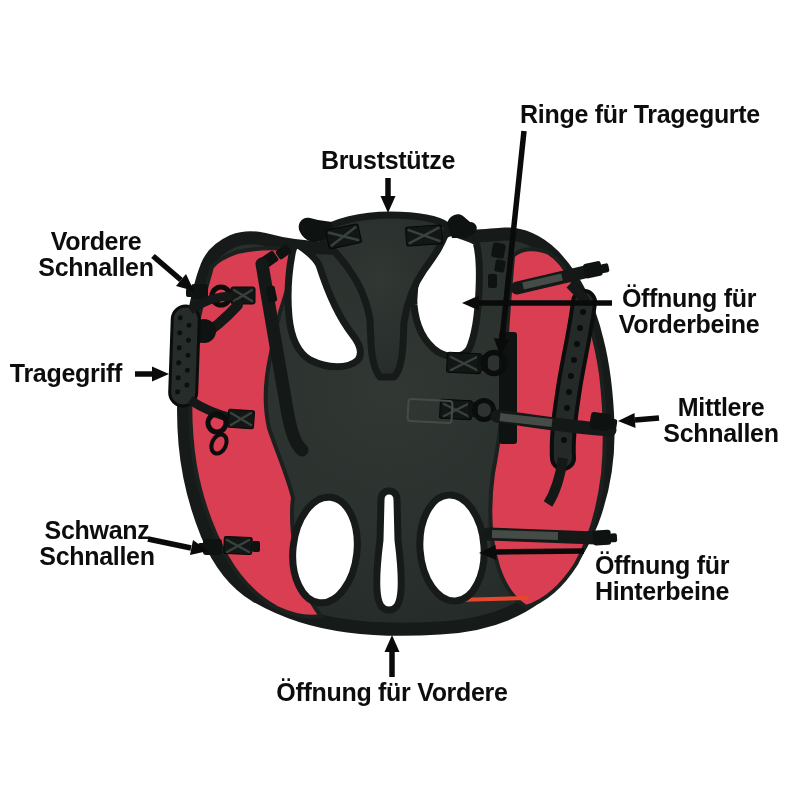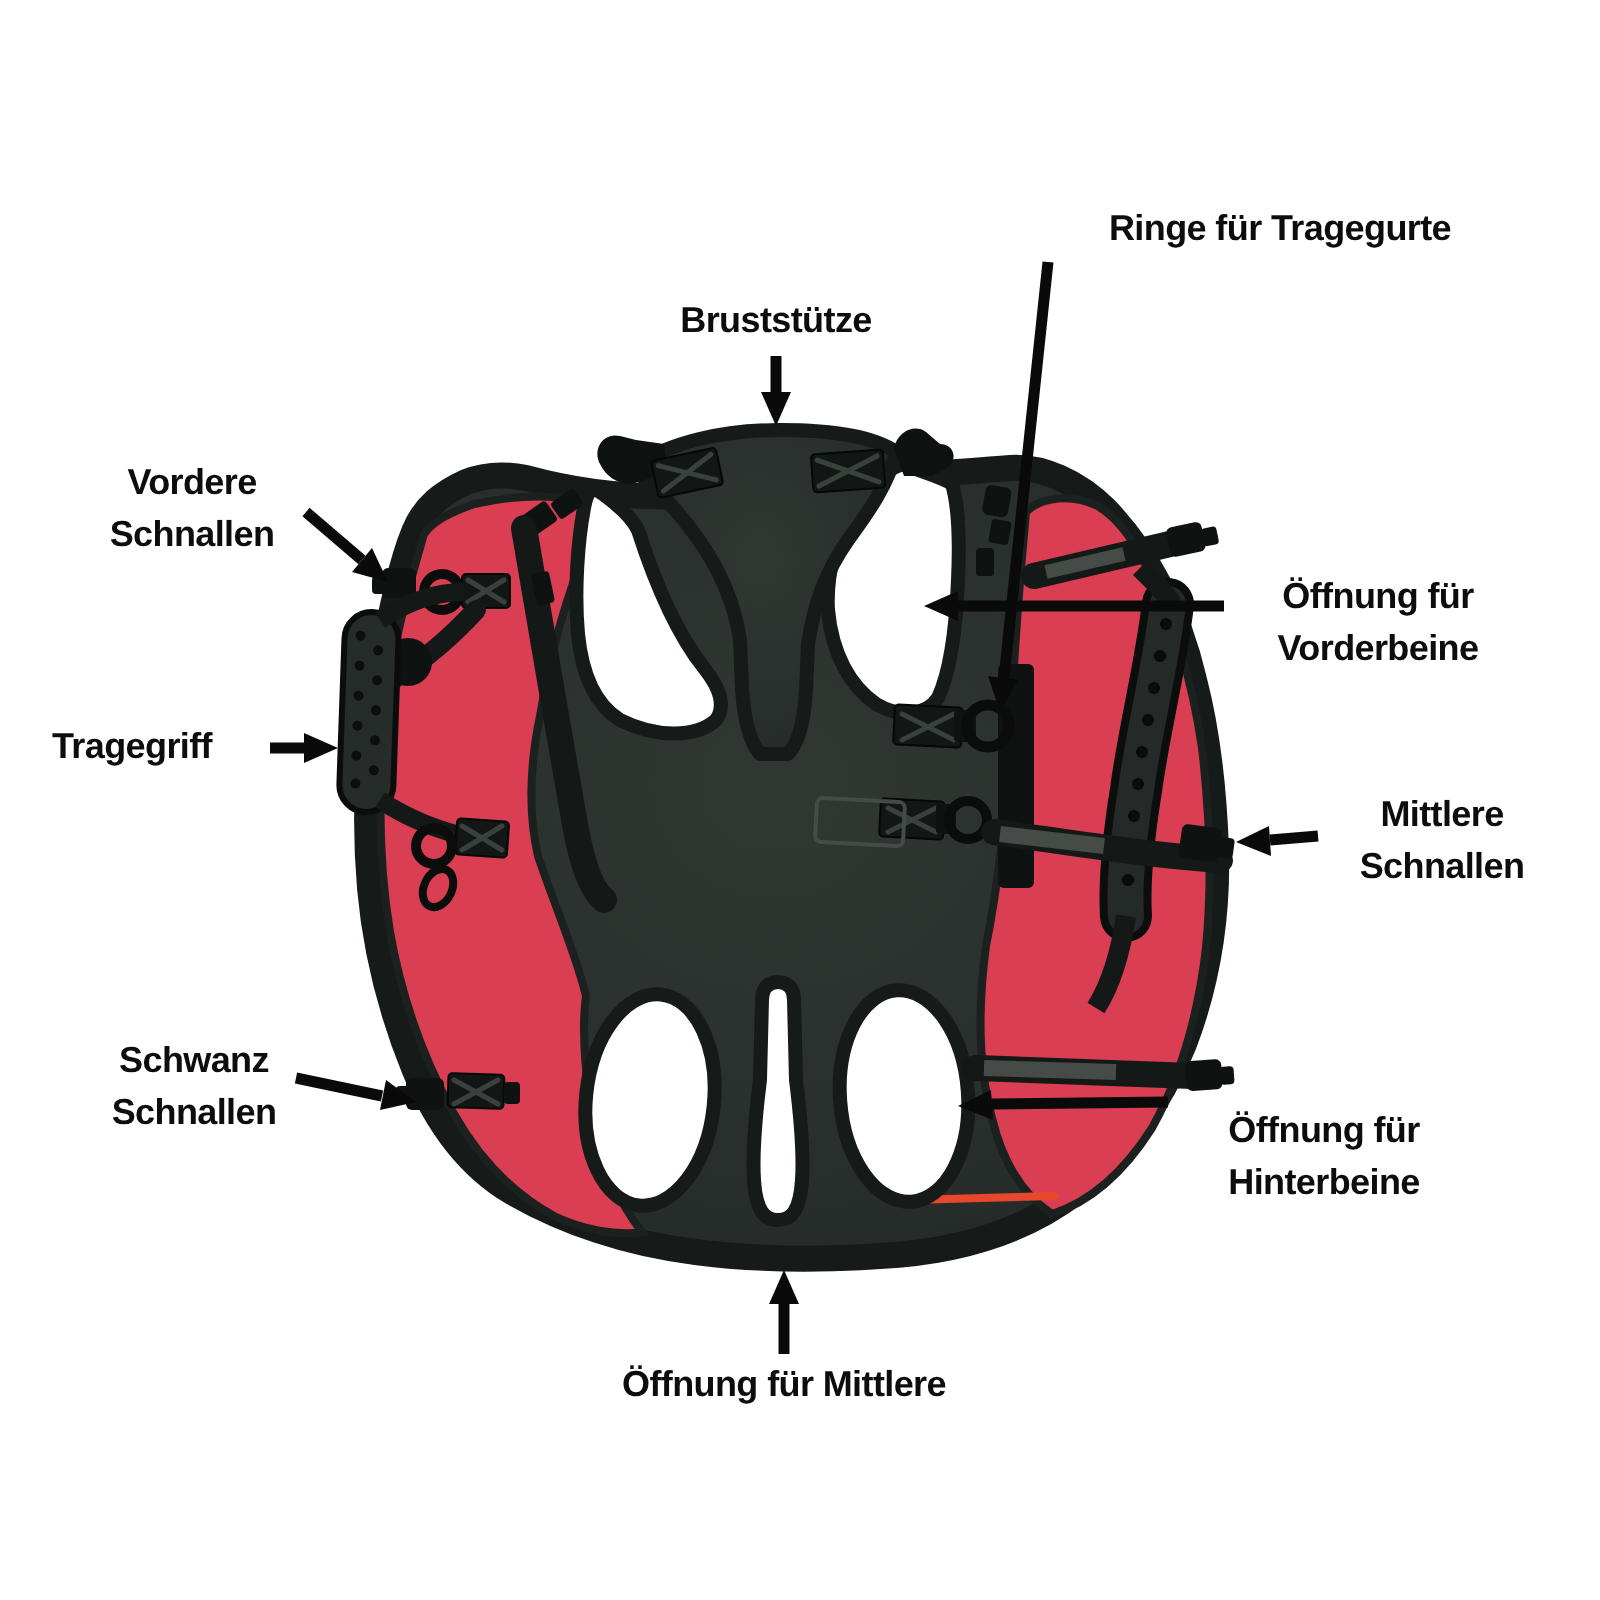--- a/index.html
+++ b/index.html
@@ -11,21 +11,21 @@
     --color-panel-red:#d93e53;
     --color-stitch-red:#e8472e;
   }
   html,body{margin:0;padding:0;}
   body{background:var(--color-background);font-family:"Liberation Sans",sans-serif;}
   .canvas{position:relative;width:800px;height:800px;background:var(--color-background);overflow:hidden;}
   .canvas svg{position:absolute;left:0;top:0;}
   .label{
     position:absolute;
     font-weight:700;
-    font-size:18px;
+    font-size:25px;
     line-height:26px;
     letter-spacing:-0.3px;
     color:var(--color-label-text);
     text-align:center;
     white-space:pre-line;
   }
   .bind{stroke:var(--color-harness-binding);}
   .opening{fill:#ffffff;stroke:var(--color-harness-binding);stroke-width:7;}
   .red{fill:var(--color-panel-red);stroke:#1b211f;stroke-width:4;}
   .strap{stroke:#141816;fill:none;}
@@ -309,15 +309,15 @@
 Schnallen</div>
   <div class="label" style="left:589px;top:285px;width:200px;">Öffnung für
 Vorderbeine</div>
   <div class="label" style="left:1px;top:360px;width:130px;">Tragegriff</div>
   <div class="label" style="left:631px;top:394px;width:180px;">Mittlere
 Schnallen</div>
   <div class="label" style="left:17px;top:517px;width:160px;">Schwanz
 Schnallen</div>
   <div class="label" style="left:562px;top:552px;width:200px;">Öffnung für
 Hinterbeine</div>
-  <div class="label" style="left:252px;top:679px;width:280px;">Öffnung für Mittlere</div>
+  <div class="label" style="left:252px;top:679px;width:280px;">Öffnung für Vordere</div>
 
 </div>
 
 </body></html>

